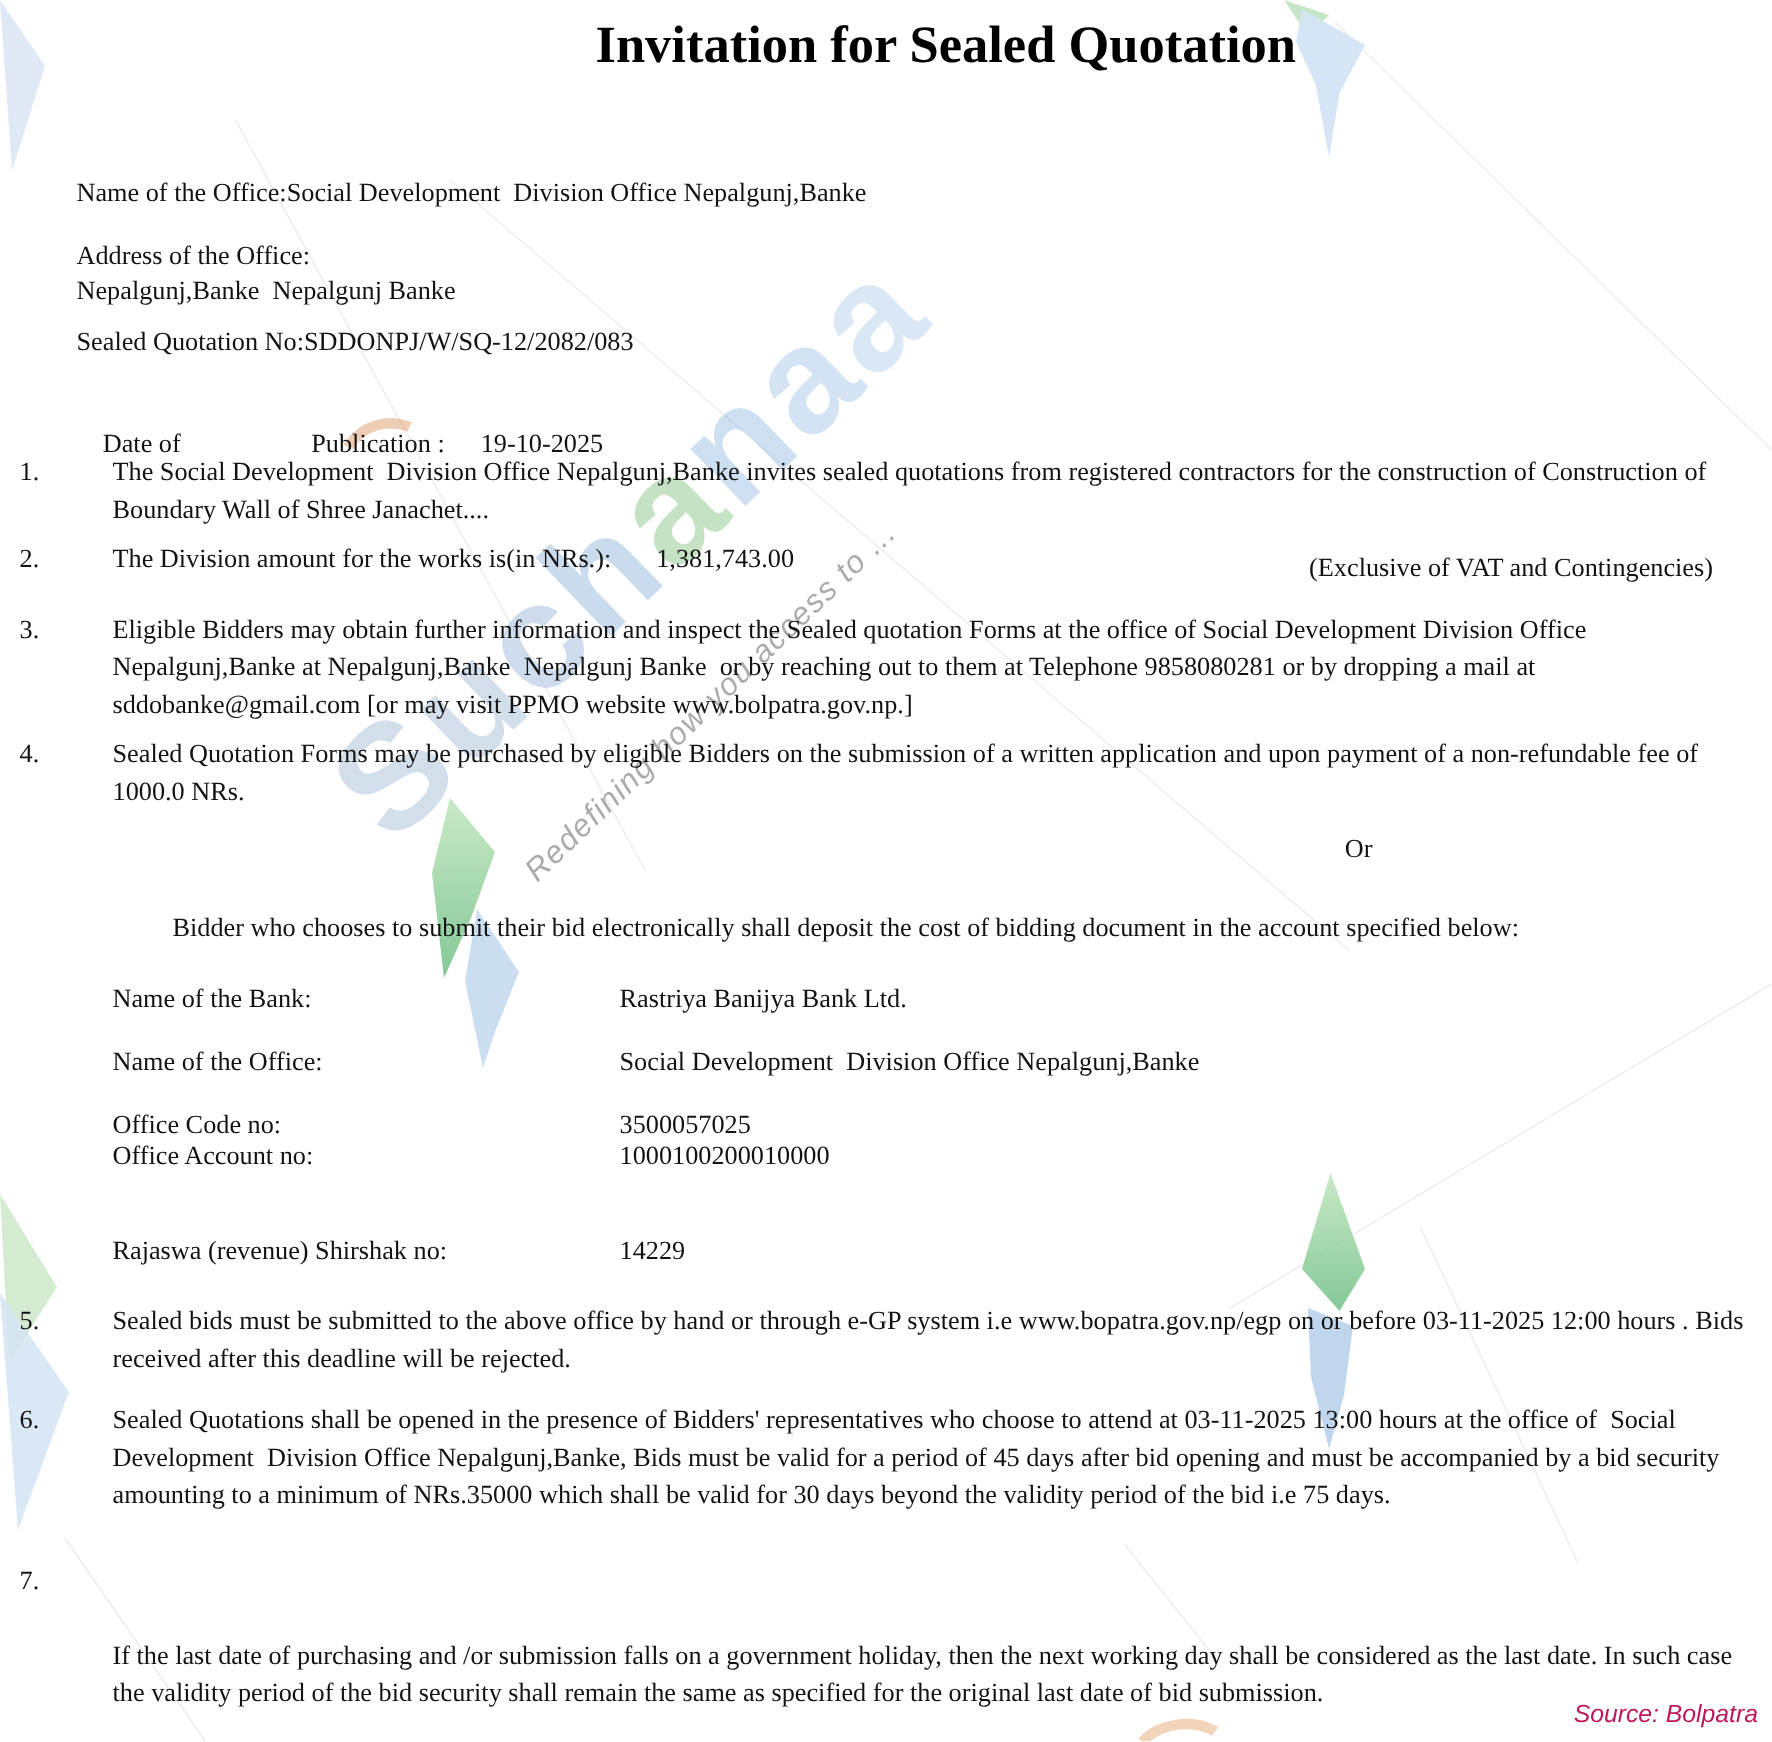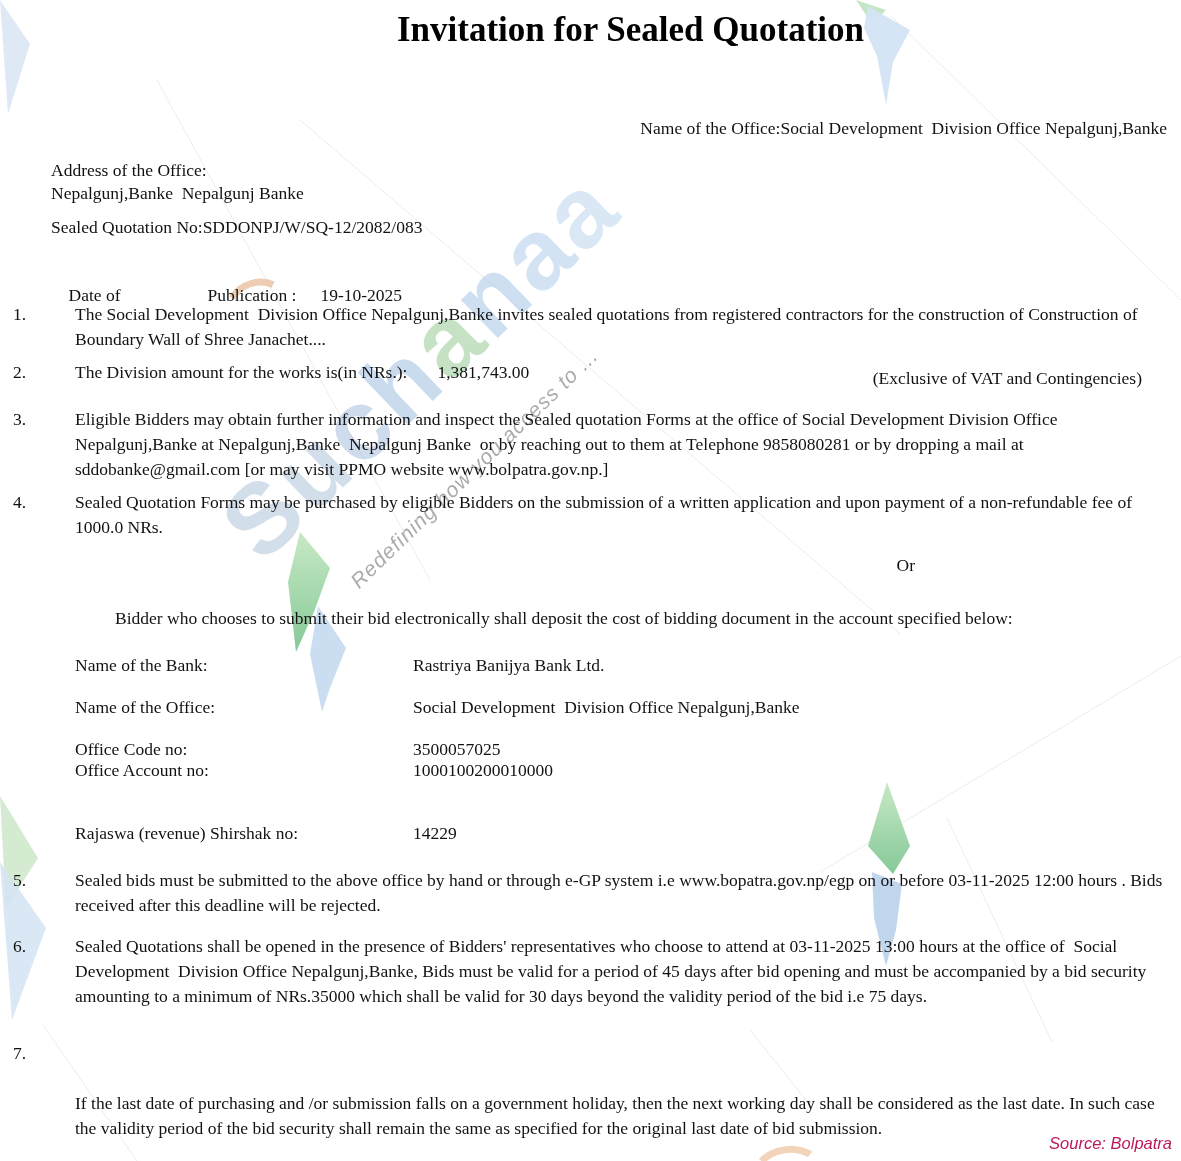--- a/index.html
+++ b/index.html
@@ -6,21 +6,21 @@
   .page {
     position:relative; width:1181px; height:1161px; background:#ffffff;
     font-family:"Liberation Serif", serif; font-size:17.5px; line-height:25px;
     color:#121212; overflow:hidden;
   }
   .abs { position:absolute; white-space:pre-wrap;padding-left:40px; }
   .title {
     top:8px; left:0; width:100%; text-align:center;
     font-size:35px; line-height:44px; font-weight:bold; color:#000;
   }
-  .b-office   { top:116px; left:11px; right:14px;text-align:right; }
+  .b-office   { top:116px; left:11px; right:14px; }
   .b-addr-lab { top:158px; left:11px; }
   .b-addr-val { top:181px; left:11px; }
   .b-sqno     { top:215px; left:11px; }
   .b-date     { top:258px; left:11px; }
   .b-date .dlab { display:inline-block; width:139px; }
   .b-date .pdate { margin-left:24px; }
 
   .li { position:absolute; left:0; right:0; display:flex; }
   .li .num { width:62px; padding-left:13px; flex:0 0 auto; }
   .li .txt { flex:1 1 auto; padding-right:13px; white-space:pre-wrap; }

